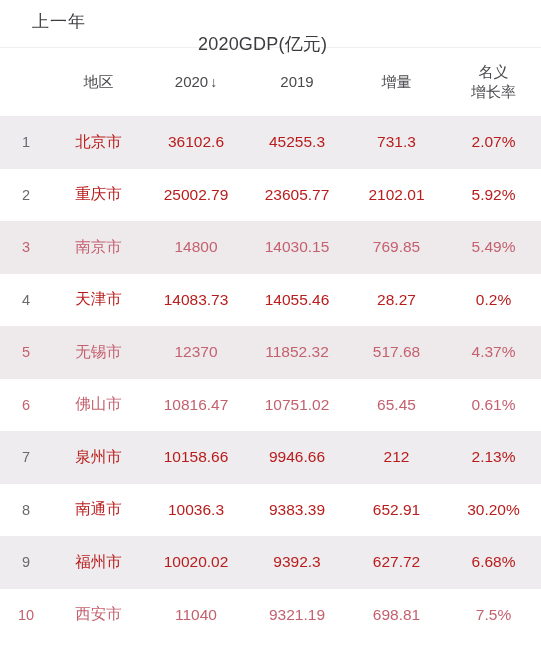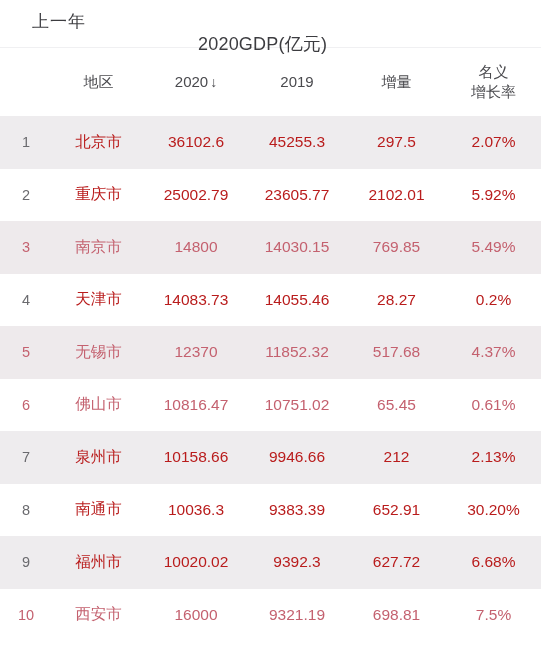--- a/index.html
+++ b/index.html
@@ -144,21 +144,21 @@
           <span>增长率</span>
         </th>
       </tr>
     </thead>
     <tbody id="tbody">
         <tr class="stripe">
           <td class="rank">1</td>
           <td class="area">北京市</td>
           <td class="y2020">36102.6</td>
           <td class="y2019">45255.3</td>
-          <td class="inc">297.5</td>
+          <td class="inc">731.3</td>
           <td class="rate">2.07%</td>
         </tr>
         <tr class="plain">
           <td class="rank">2</td>
           <td class="area">重庆市</td>
           <td class="y2020">25002.79</td>
           <td class="y2019">23605.77</td>
           <td class="inc">2102.01</td>
           <td class="rate">5.92%</td>
         </tr>
@@ -214,21 +214,21 @@
           <td class="rank">9</td>
           <td class="area">福州市</td>
           <td class="y2020">10020.02</td>
           <td class="y2019">9392.3</td>
           <td class="inc">627.72</td>
           <td class="rate">6.68%</td>
         </tr>
         <tr class="hot plain">
           <td class="rank">10</td>
           <td class="area">西安市</td>
-          <td class="y2020">16000</td>
+          <td class="y2020">11040</td>
           <td class="y2019">9321.19</td>
           <td class="inc">698.81</td>
           <td class="rate">7.5%</td>
         </tr>
       </tbody>
   </table>
 
 
 </div>
 

